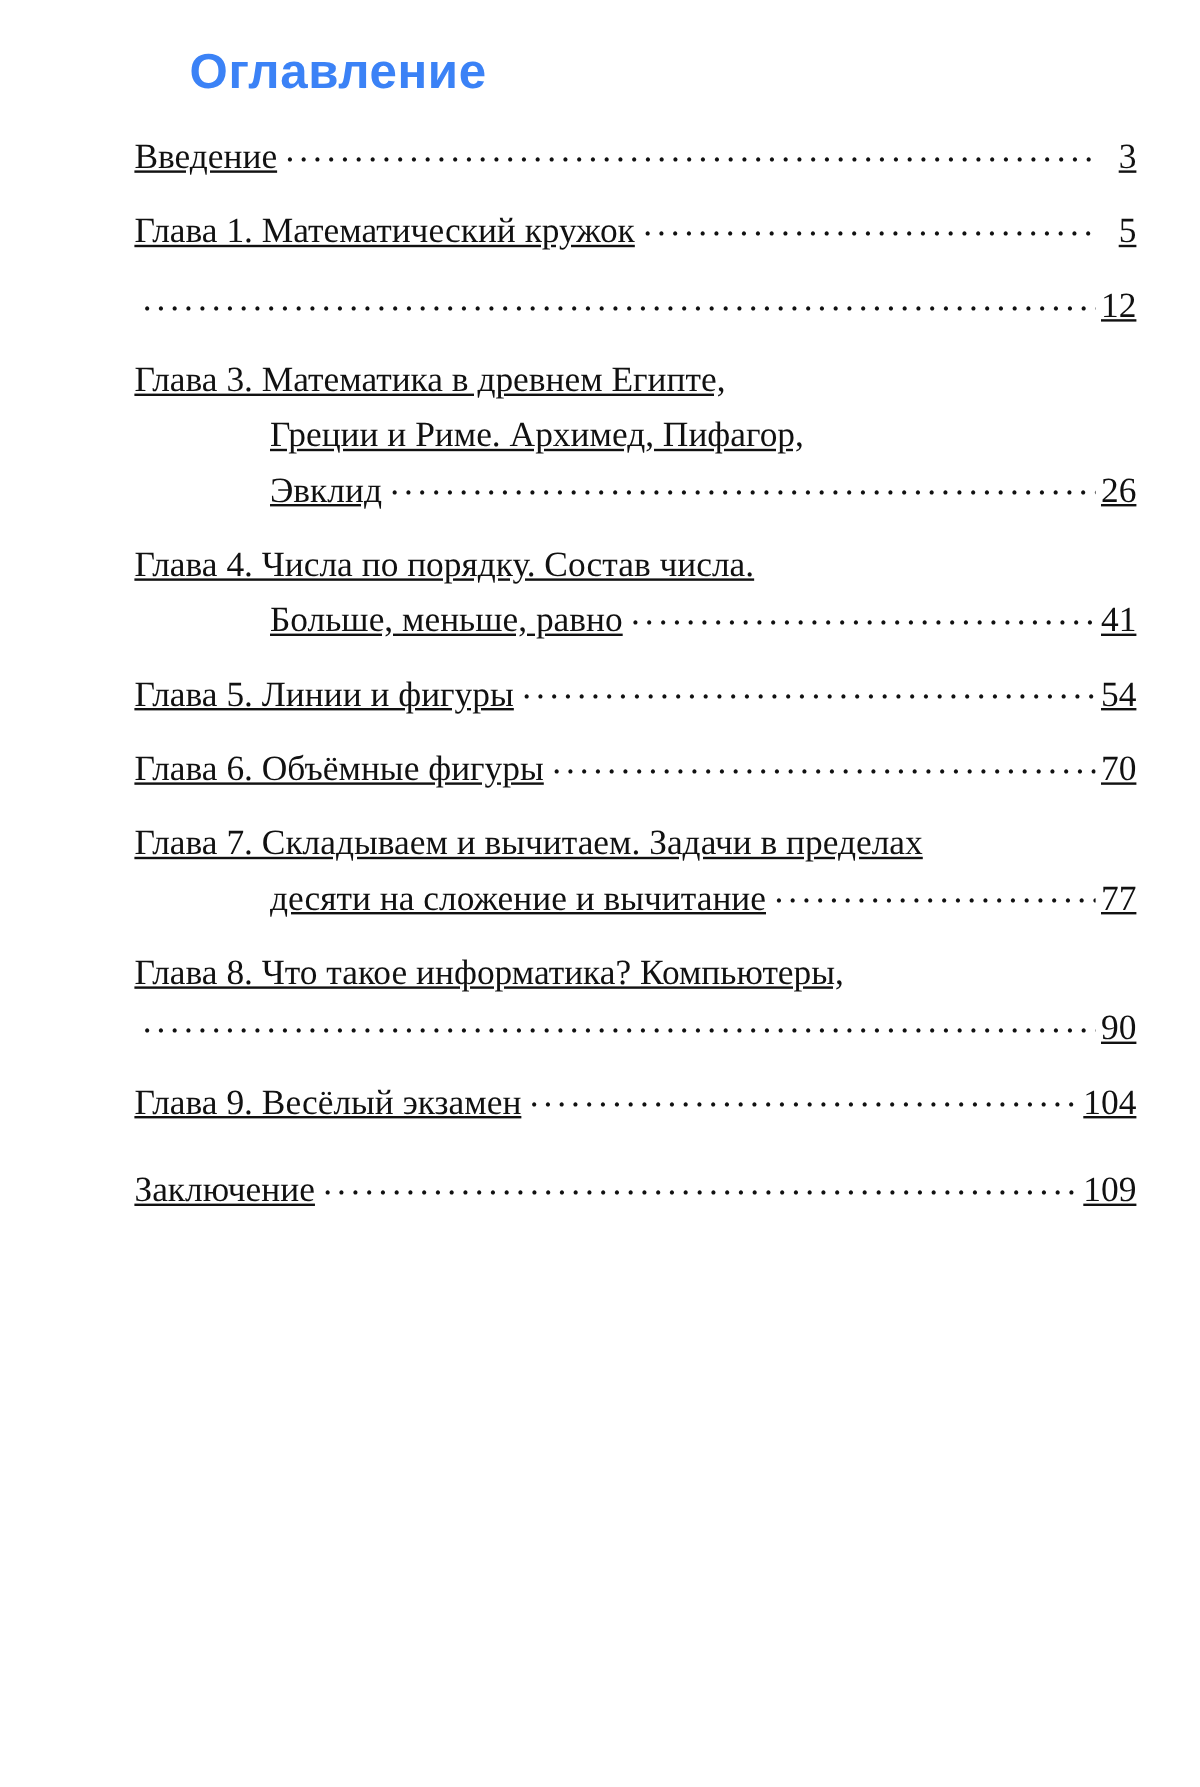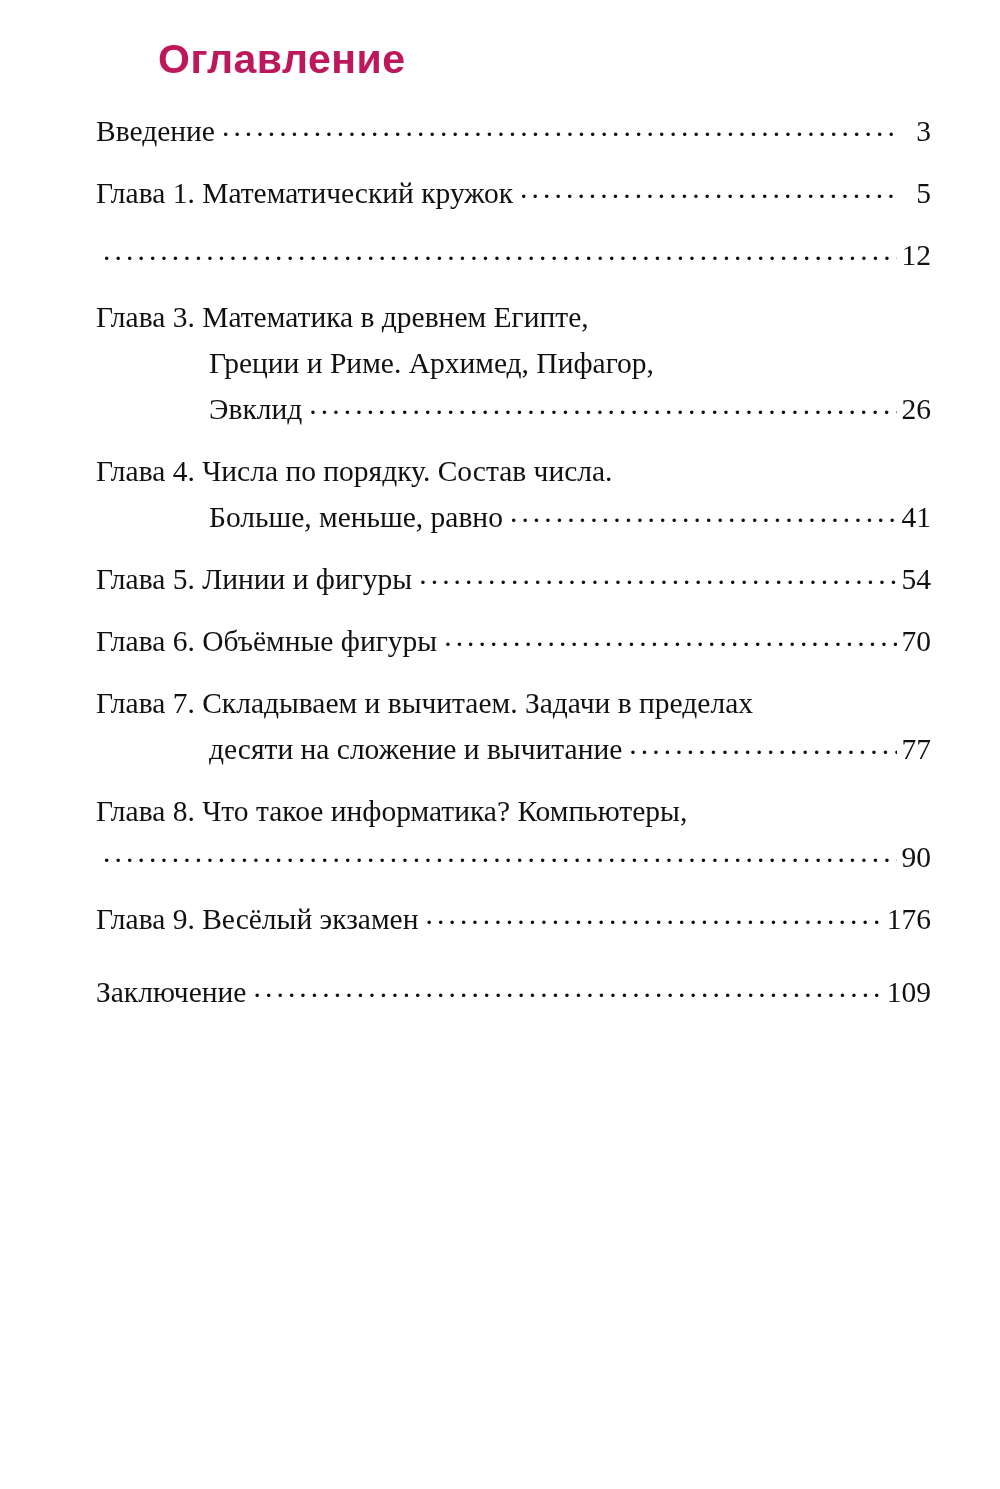--- a/index.html
+++ b/index.html
@@ -20,29 +20,30 @@
 
   .toc-title {
     position: absolute;
     left: 158px;
     top: 36px;
     font-family: "Liberation Sans", "DejaVu Sans", sans-serif;
     font-weight: bold;
     font-size: 41px;
     line-height: 46px;
     letter-spacing: 0.5px;
-    color: #be185d;
+    color: #3b82f6;
     white-space: nowrap;
   }
 
   .toc-list {
     position: absolute;
-    left: 96px;
+    left: 112px;
     top: 108px;
     width: 835px;
+    text-decoration: underline;
   }
 
   .toc-entry {
     margin: 0 0 16px 0;
   }
   .toc-entry:last-child { margin-bottom: 0; margin-top: 27px; }
 
   
   .toc-line {
     display: flex;
@@ -167,21 +168,21 @@
         </div>
         <div class="toc-line indent">
           <span class="leader"></span>
           <span class="page-num">90</span>
         </div>
       </div>
       <div class="toc-entry">
         <div class="toc-line">
           <span class="line-text">Глава 9. Весёлый экзамен</span>
           <span class="leader"></span>
-          <span class="page-num">176</span>
+          <span class="page-num">104</span>
         </div>
       </div>
       <div class="toc-entry">
         <div class="toc-line">
           <span class="line-text">Заключение</span>
           <span class="leader"></span>
           <span class="page-num">109</span>
         </div>
       </div>
     </div>

